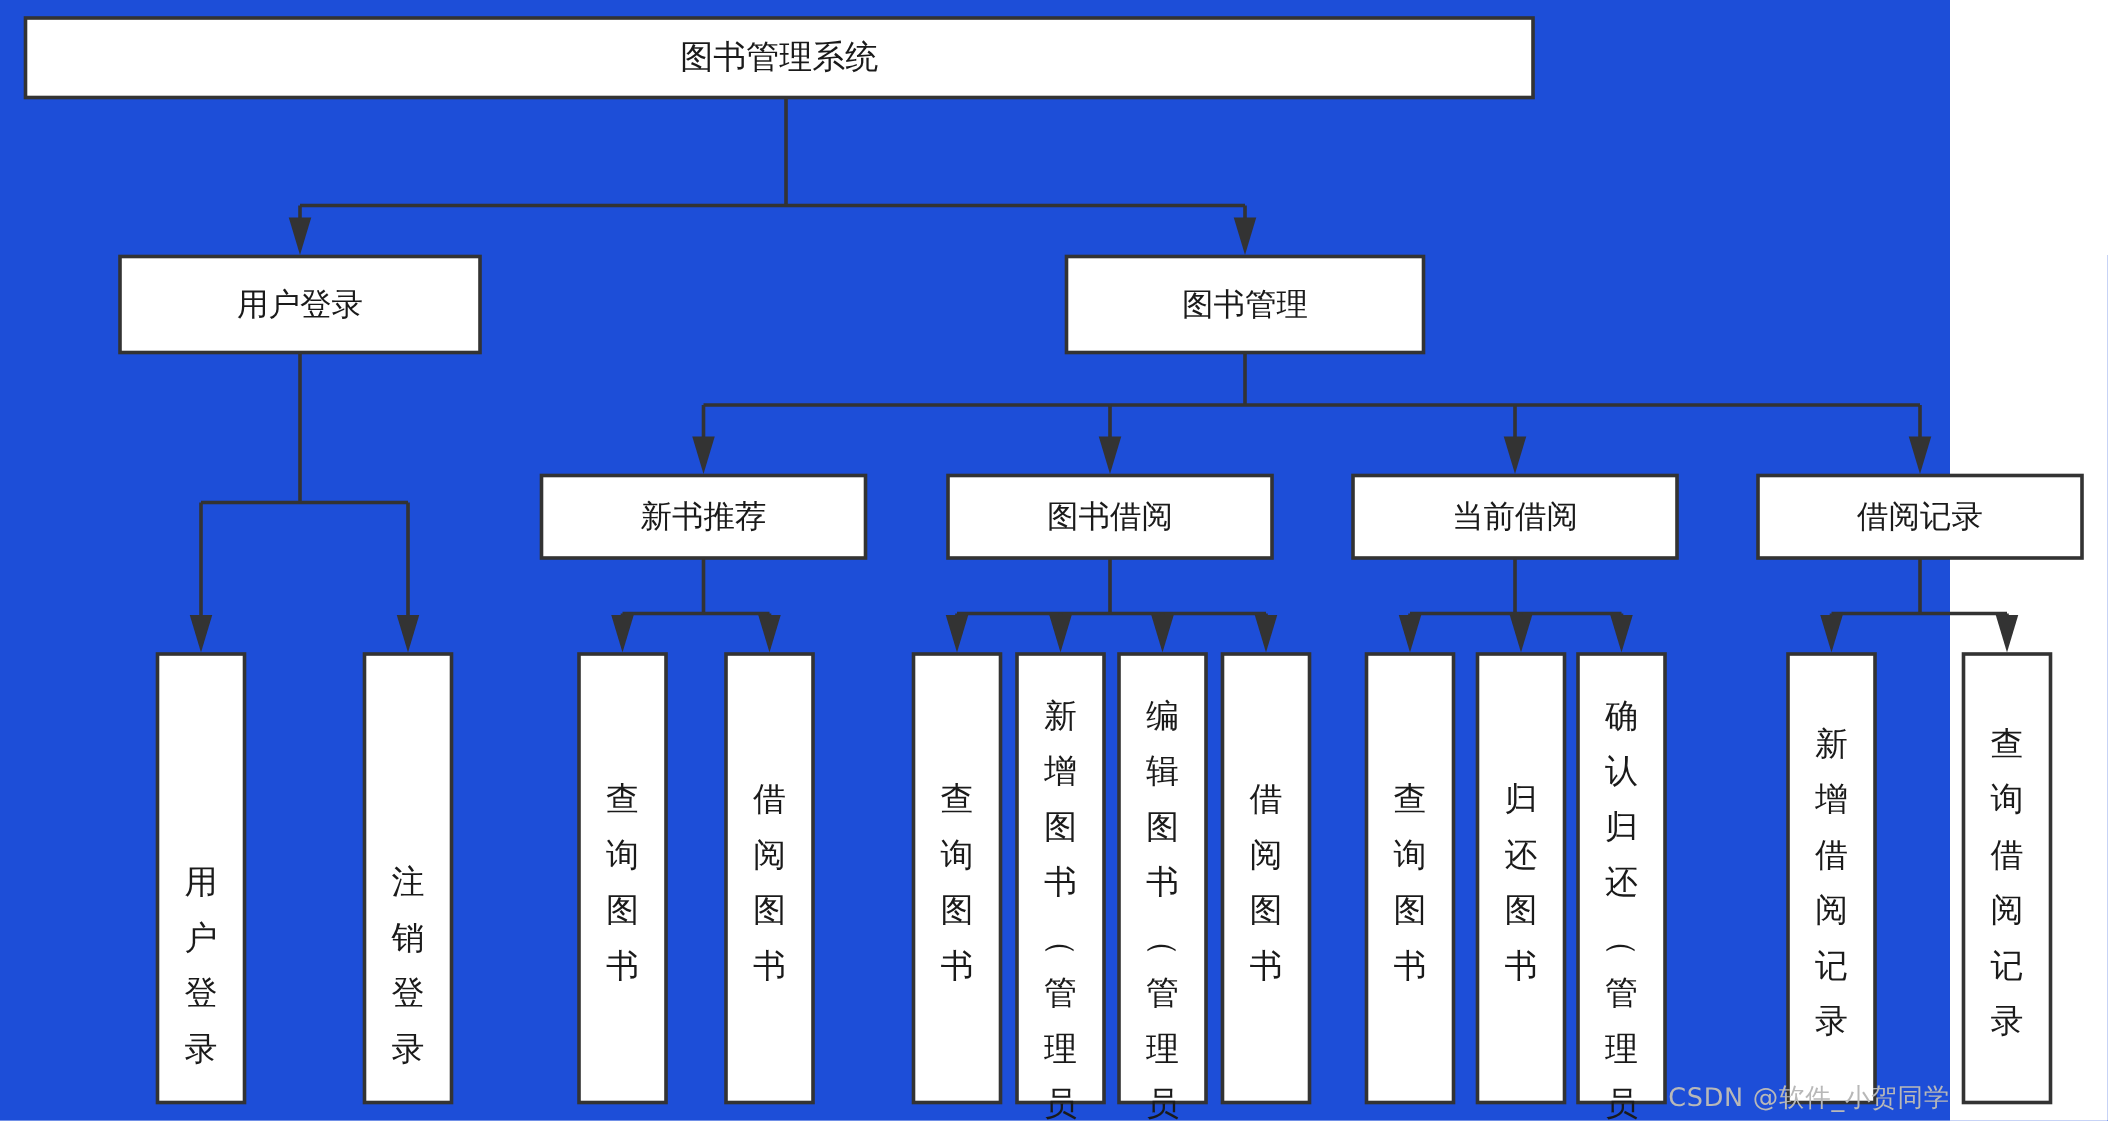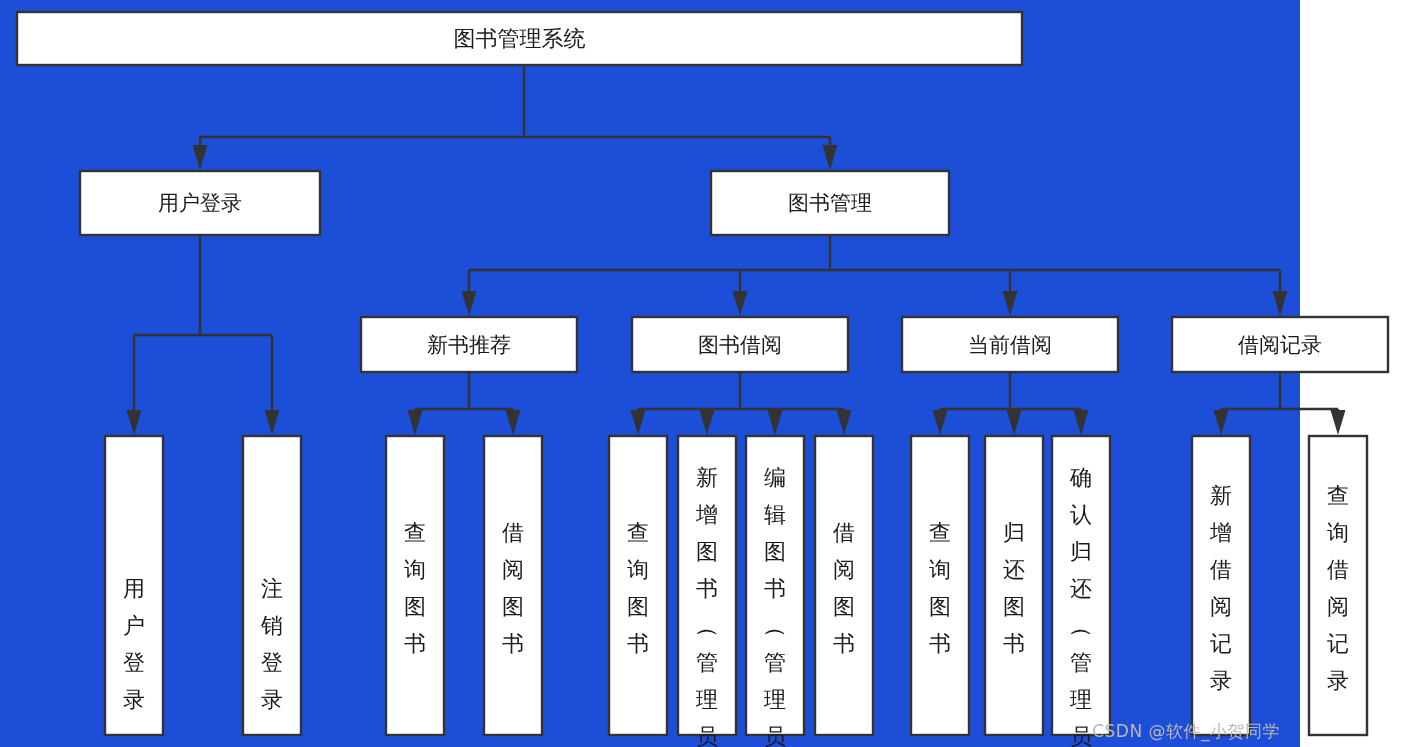--- a/index.html
+++ b/index.html
@@ -9,21 +9,21 @@
   #diagram{position:absolute;left:0;top:0;width:1405px;height:747px;}
   .node-box{fill:#ffffff;stroke:#333333;stroke-width:2.4;}
   .conn{stroke:#333333;stroke-width:2.4;fill:none;}
   .arrow-head{fill:#333333;stroke:none;}
   .node-label-h{font-family:"DejaVu Sans","Liberation Sans",sans-serif;
       font-size:21px;fill:#1a1a1a;text-anchor:middle;dominant-baseline:middle;}
   .node-label-title{font-family:"DejaVu Sans","Liberation Sans",sans-serif;
       font-size:22px;fill:#1a1a1a;text-anchor:middle;dominant-baseline:middle;}
   .vchar{font-family:"DejaVu Sans","Liberation Sans",sans-serif;
       font-size:22px;fill:#1a1a1a;text-anchor:middle;dominant-baseline:middle;}
-  .watermark{position:absolute;right:20px;bottom:4px;
+  .watermark{position:absolute;right:0;bottom:4px;
       font-family:"DejaVu Sans","Liberation Sans",sans-serif;
       font-size:17px;color:#b8b8b8;white-space:nowrap;letter-spacing:.5px;
       user-select:none;}
 </style>
 </head>
 <body>
 
 <div id="stage">
   <svg id="diagram" viewBox="0 0 1405 747">
     <g id="connectors-layer">

